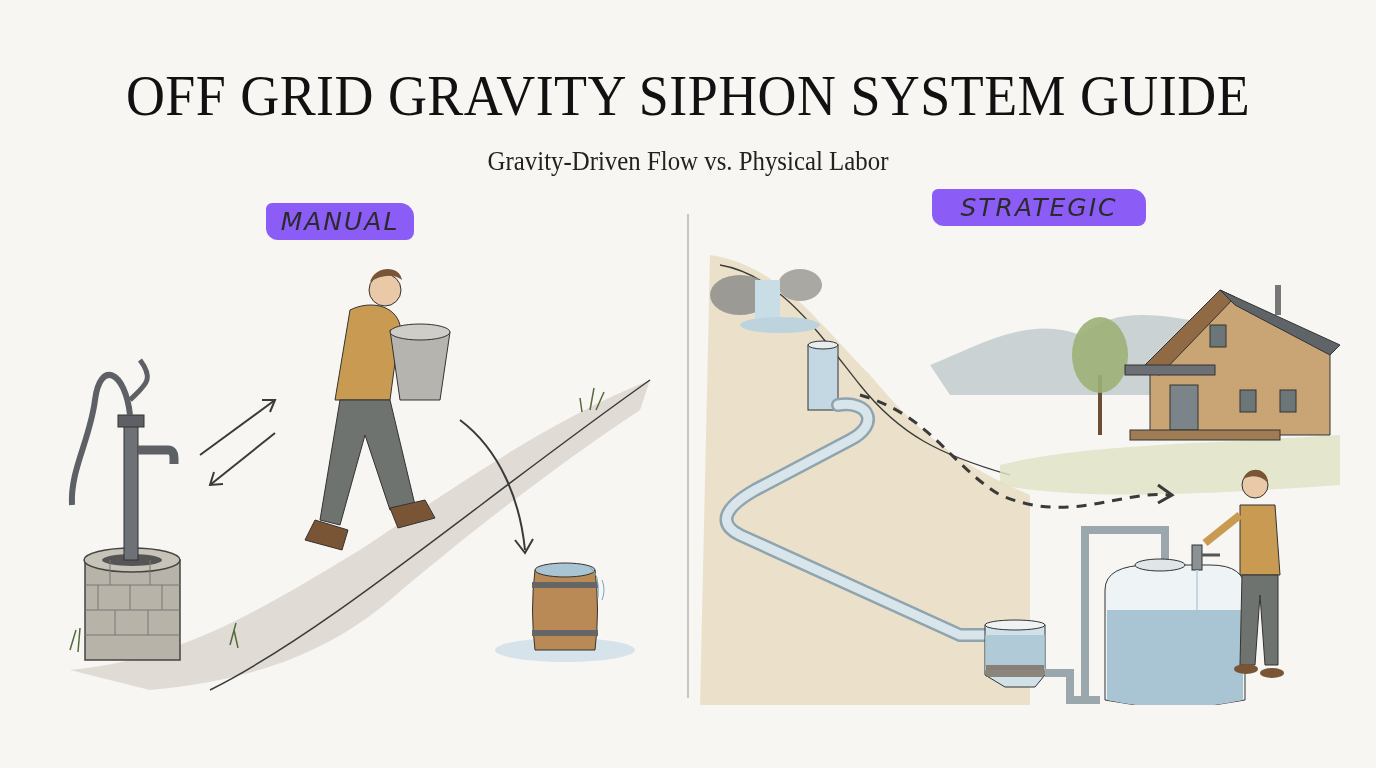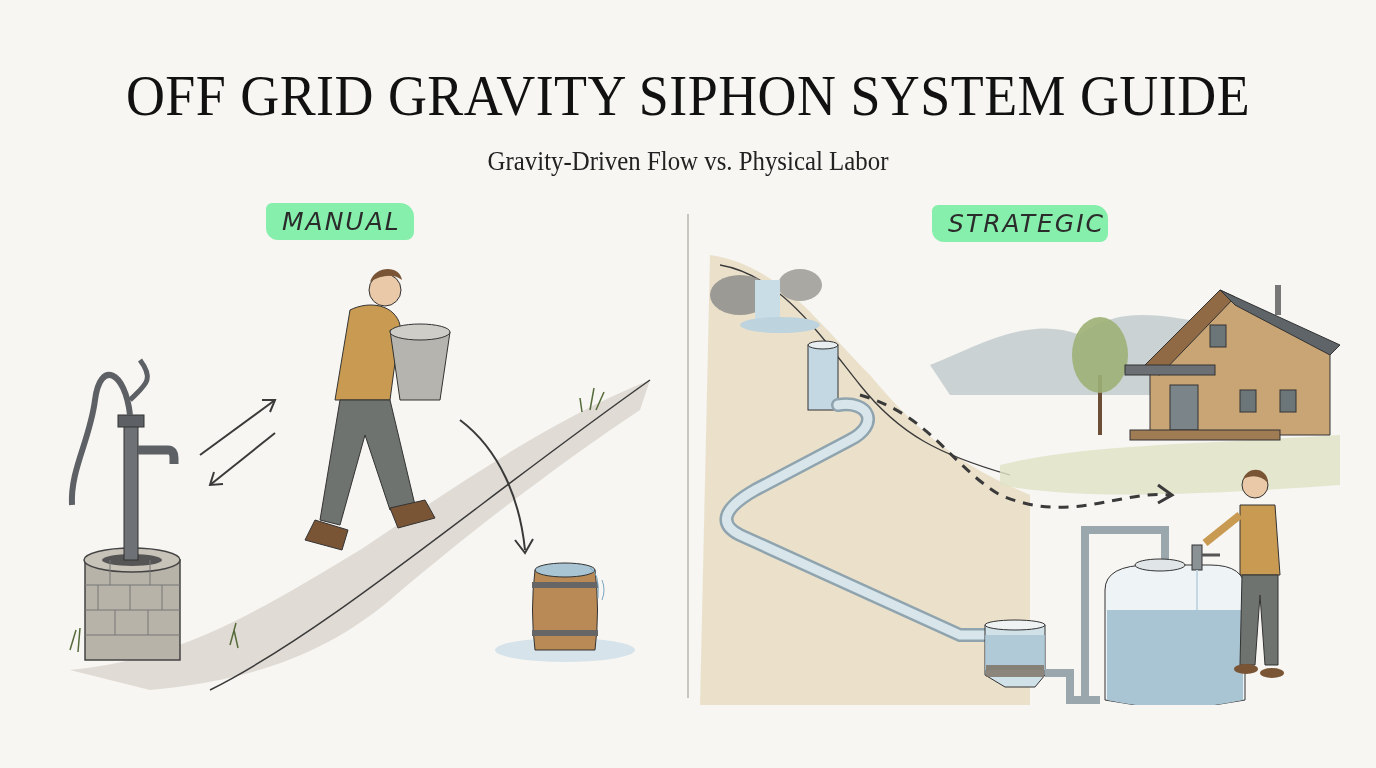--- a/index.html
+++ b/index.html
@@ -20,30 +20,30 @@
   }
   .subtitle {
     position: absolute; left: 0; top: 146px; width: 1376px;
     text-align: center;
     font-family: "Liberation Serif", serif;
     font-size: 27px; color: #222;
     transform: scaleX(0.92); transform-origin: center;
   }
   .label-tag {
     position: absolute;
-    background: #86efac;
+    background: #8b5cf6;
     border-radius: 6px 14px 8px 12px;
     font-family: "DejaVu Sans", sans-serif;
     font-size: 25px; letter-spacing: 2px;
     color: #2b2b2b; font-style: italic;
-    padding: 4px 16px;
+    padding: 4px 10px;
     text-align: center;
   }
   .label-manual { left: 266px; top: 203px; width: 148px; }
-  .label-strategic { left: 932px; top: 205px; width: 176px; }
+  .label-strategic { left: 932px; top: 189px; width: 214px; }
   .divider {
     position: absolute; left: 687px; top: 214px; width: 2px; height: 484px;
     background: #c9c6c0;
   }
   .scene { position: absolute; }
   .scene-left { left: 30px; top: 250px; width: 640px; height: 450px; }
   .scene-right { left: 700px; top: 225px; width: 650px; height: 480px; }
   svg { display: block; }
 </style>
 </head>

